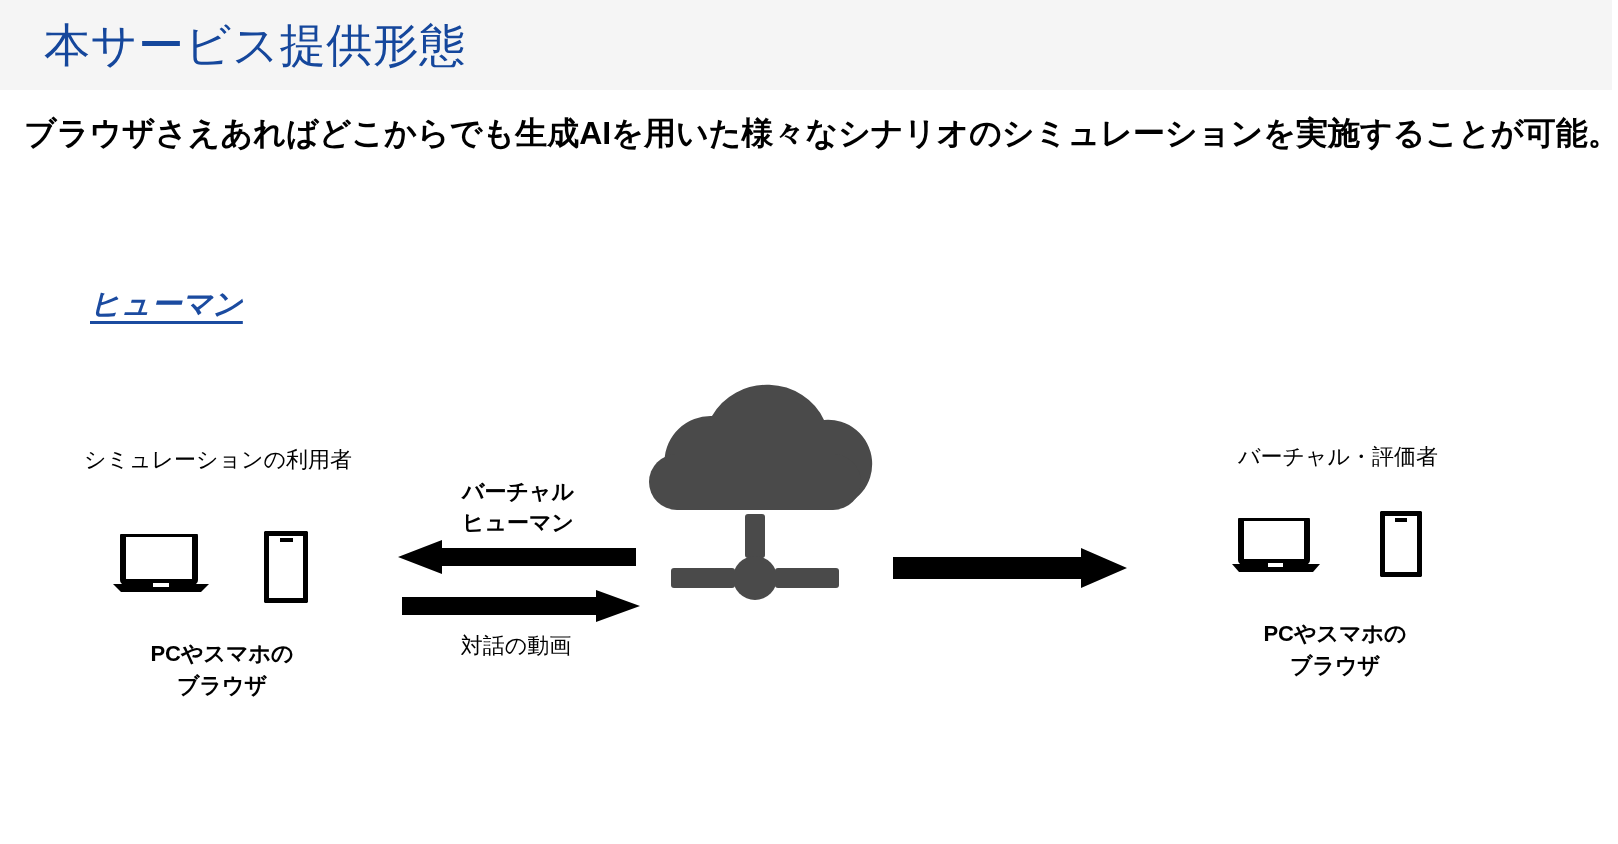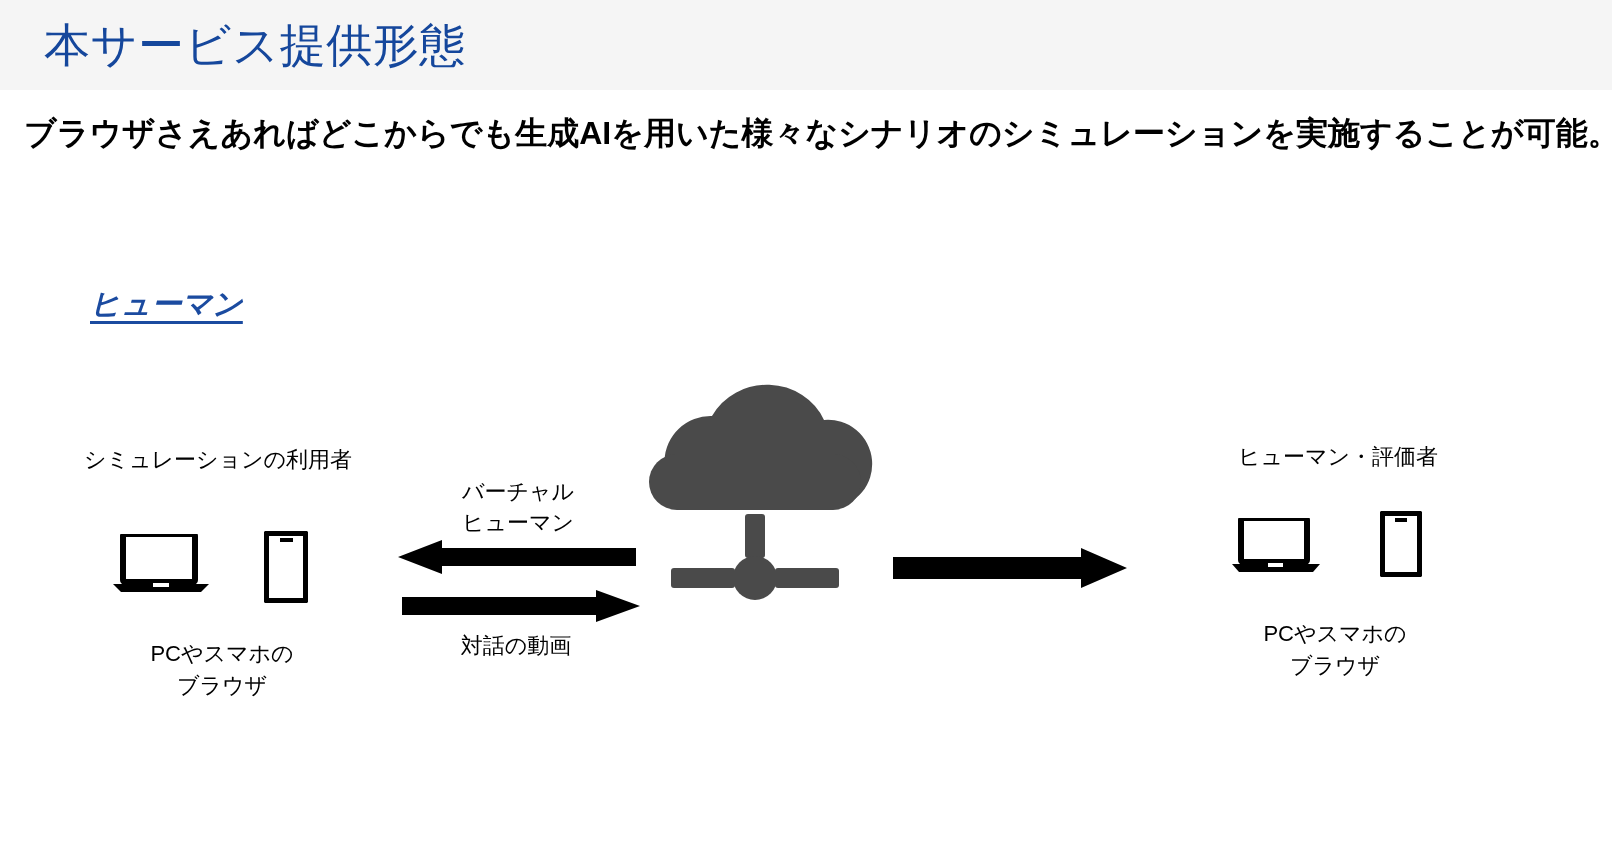--- a/index.html
+++ b/index.html
@@ -49,21 +49,21 @@
 
   
   .lbl{
     position:absolute;
     color:#000000;
     white-space:nowrap;
     font-size:21px;
     line-height:28px;
   }
   .lbl.center{transform:translateX(-50%);text-align:center;}
-  .lbl.multiline{white-space:pre-line;}
+  .lbl.multiline{white-space:pre-line;font-weight:bold;}
 
   .actor-left-title{left:218px;top:434px;font-size:22px;margin-top:12px;}
   .actor-right-title{left:1338px;top:443px;font-size:22px;}
   .caption-left{left:222px;top:638px;font-size:22px;line-height:32px;}
   .caption-right{left:1335px;top:618px;font-size:22px;line-height:32px;}
   .arrow-label-top{left:518px;top:476px;font-size:22px;line-height:31px;}
   .arrow-label-bottom{left:516px;top:632px;font-size:22px;}
 
   
   .device{position:absolute;}
@@ -145,21 +145,21 @@
                  Z" transform="translate(3,0)"></path>
         <rect x="17" y="86" width="212" height="56" rx="28"></rect>
         <rect x="113" y="146" width="20" height="44" rx="3"></rect>
         <circle cx="123" cy="210" r="22"></circle>
         <rect x="39" y="200" width="64" height="20" rx="3"></rect>
         <rect x="143" y="200" width="64" height="20" rx="3"></rect>
       </g>
     </svg>
   </div>
 
-  <div class="lbl center actor-right-title">ヒューマン・評価者</div>
+  <div class="lbl center actor-right-title">バーチャル・評価者</div>
 
   <div class="device laptop-right">
     <svg viewBox="0 0 88 54" width="88" height="54" xmlns="http://www.w3.org/2000/svg" aria-hidden="true">
       <rect x="9" y="0" width="66" height="44" rx="2" fill="none" stroke="#000" stroke-width="6"></rect>
       <path d="M0 46 H88 L81 54 H7 Z" fill="#000"></path>
       <rect x="36" y="45" width="15" height="4" fill="#fff"></rect>
     </svg>
   </div>
 
   <div class="device phone-right">

